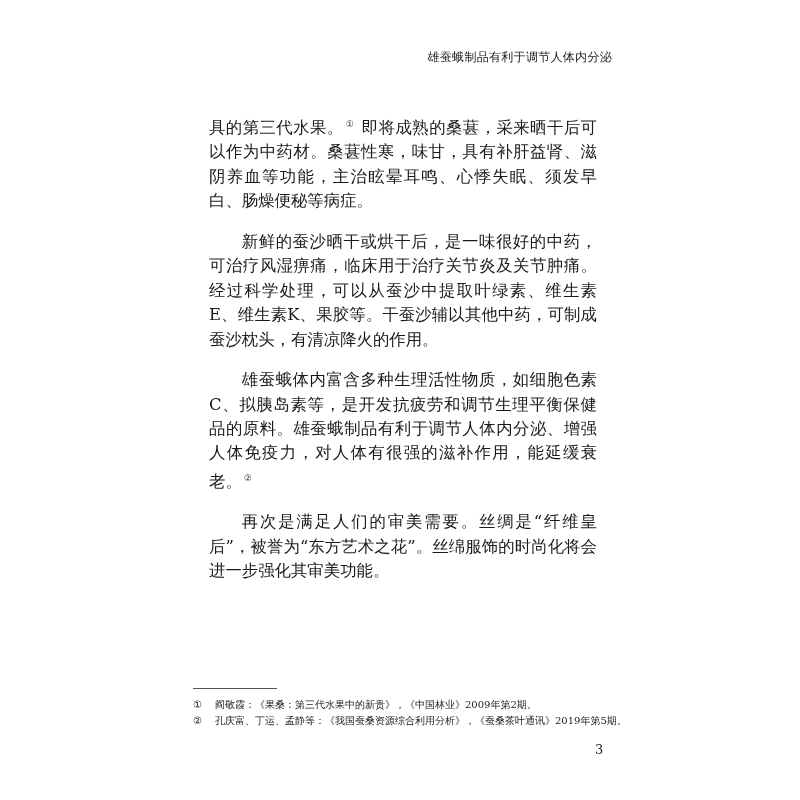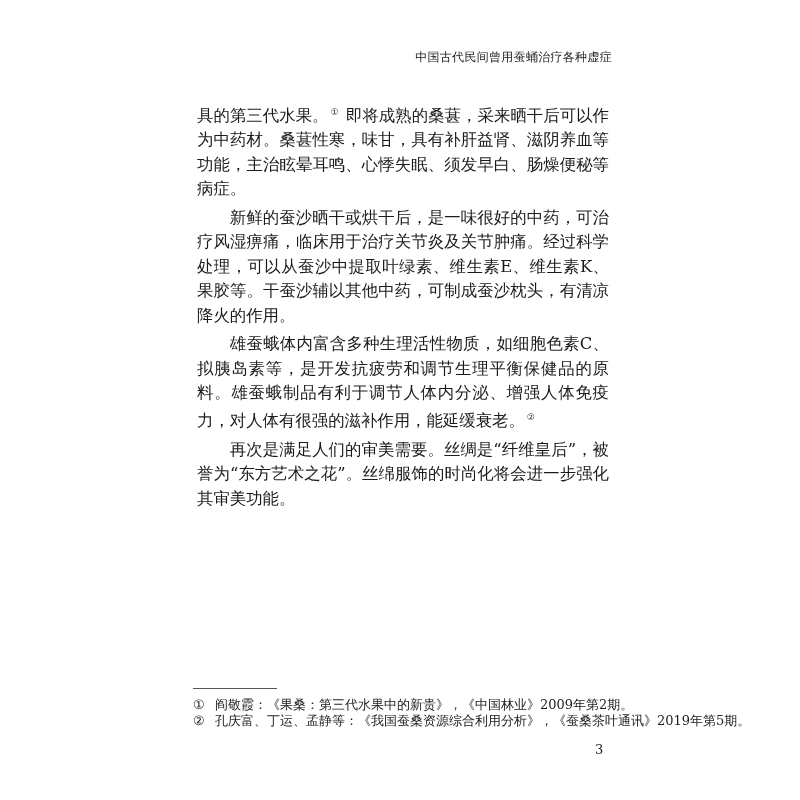--- a/index.html
+++ b/index.html
@@ -1,34 +1,34 @@
 <!DOCTYPE html>
 <html><head>
 <meta charset="utf-8">
 <style>
   html, body { margin:0; padding:0; background:#ffffff; }
   body { width:800px; height:800px; position:relative; overflow:hidden;
          font-family: "DejaVu Serif", "Liberation Serif", serif; color:#1a1a1a; }
   .page { position:absolute; left:0; top:0; width:800px; height:800px; background:#fff; }
   .running-head { position:absolute; right:188px; top:49px; font-size:12px; letter-spacing:0.3px; color:#222; white-space:nowrap; }
   .body-text { position:absolute; left:193px; top:96px; width:420px; }
-  .para { margin:4px; font-size:16.4px; line-height:24.45px; text-align:justify; text-justify:inter-character; word-break:break-all; }
+  .para { margin:16px; font-size:16.4px; line-height:24.45px; text-align:justify; text-justify:inter-character; word-break:break-all; }
   .para.indent { text-indent:2em; }
   sup.fn { font-size:9px; vertical-align:6px; margin:0 2px; }
   .footnote-rule { position:absolute; left:193px; top:688px; width:84px; height:0; border-top:1px solid #555; }
-  .footnotes { position:absolute; left:193px; top:697px; width:430px; font-size:13px; line-height:15.5px; color:#222; }
+  .footnotes { position:absolute; left:193px; top:697px; width:430px; font-size:10px; line-height:15.5px; color:#222; }
   .footnote { white-space:nowrap; }
   .footnote .mark { display:inline-block; width:22px; }
   .page-number { position:absolute; left:595px; top:742px; font-size:13px; color:#222; }
 </style>
 </head>
 <body>
 
 <div class="page">
-  <div class="running-head">中国古代民间曾用蚕蛹治疗各种虚症</div>
+  <div class="running-head">雄蚕蛾制品有利于调节人体内分泌</div>
 
   <div class="body-text">
     <p class="para"><span>具的第三代水果。</span><sup class="fn">①</sup><span> 即将成熟的桑葚，采来晒干后可以作为中药材。桑葚性寒，味甘，具有补肝益肾、滋阴养血等功能，主治眩晕耳鸣、心悸失眠、须发早白、肠燥便秘等病症。</span></p>
     <p class="para indent">新鲜的蚕沙晒干或烘干后，是一味很好的中药，可治疗风湿痹痛，临床用于治疗关节炎及关节肿痛。经过科学处理，可以从蚕沙中提取叶绿素、维生素E、维生素K、果胶等。干蚕沙辅以其他中药，可制成蚕沙枕头，有清凉降火的作用。</p>
     <p class="para indent"><span>雄蚕蛾体内富含多种生理活性物质，如细胞色素C、拟胰岛素等，是开发抗疲劳和调节生理平衡保健品的原料。雄蚕蛾制品有利于调节人体内分泌、增强人体免疫力，对人体有很强的滋补作用，能延缓衰老。</span><sup class="fn">②</sup></p>
     <p class="para indent">再次是满足人们的审美需要。丝绸是“纤维皇后”，被誉为“东方艺术之花”。丝绵服饰的时尚化将会进一步强化其审美功能。</p>
 
   </div>
 
   <div class="footnote-rule"></div>

